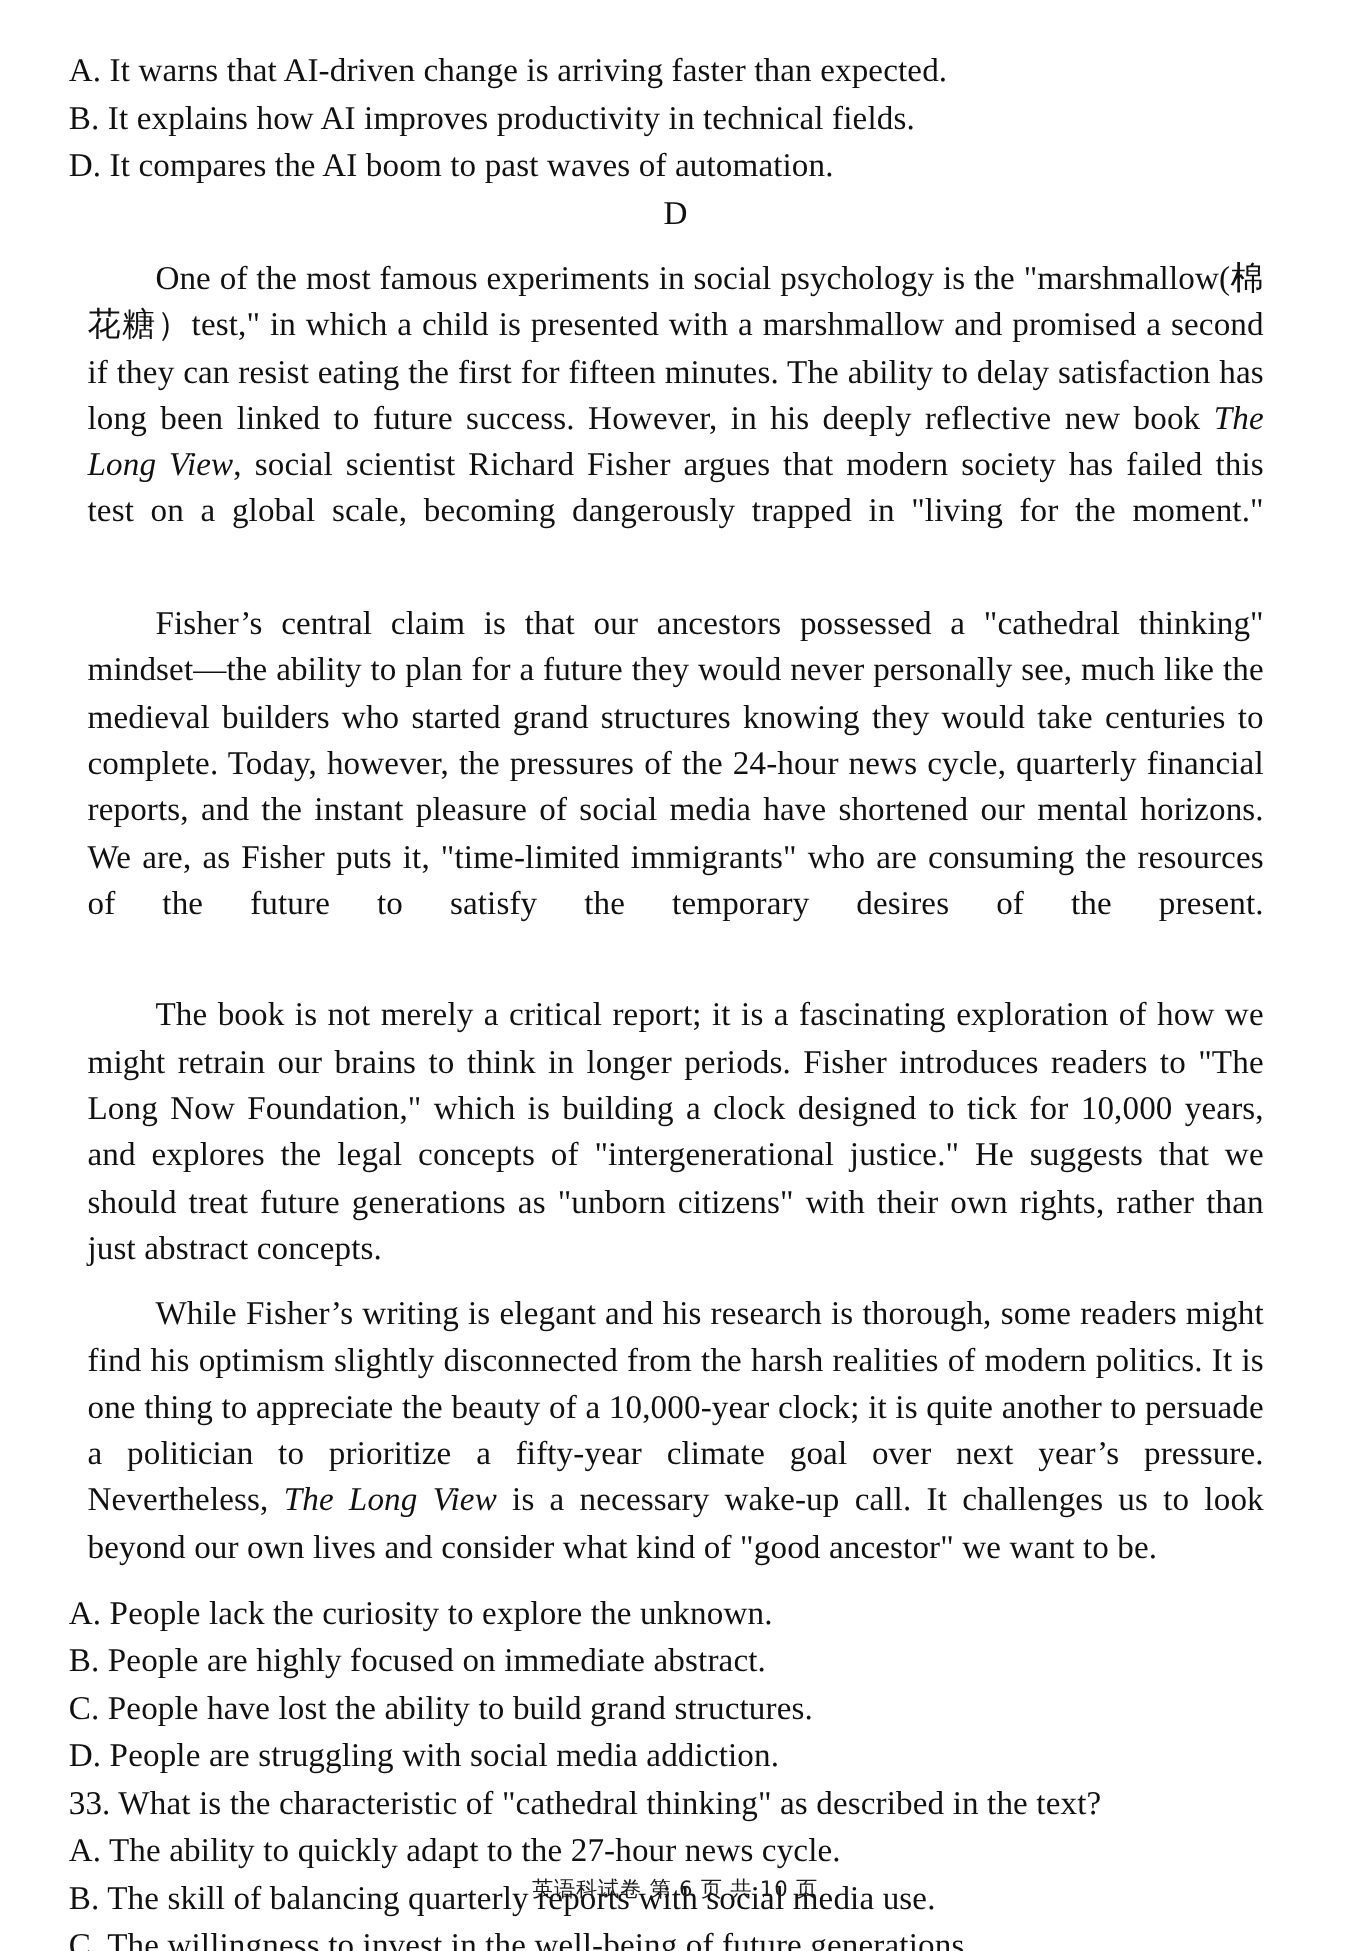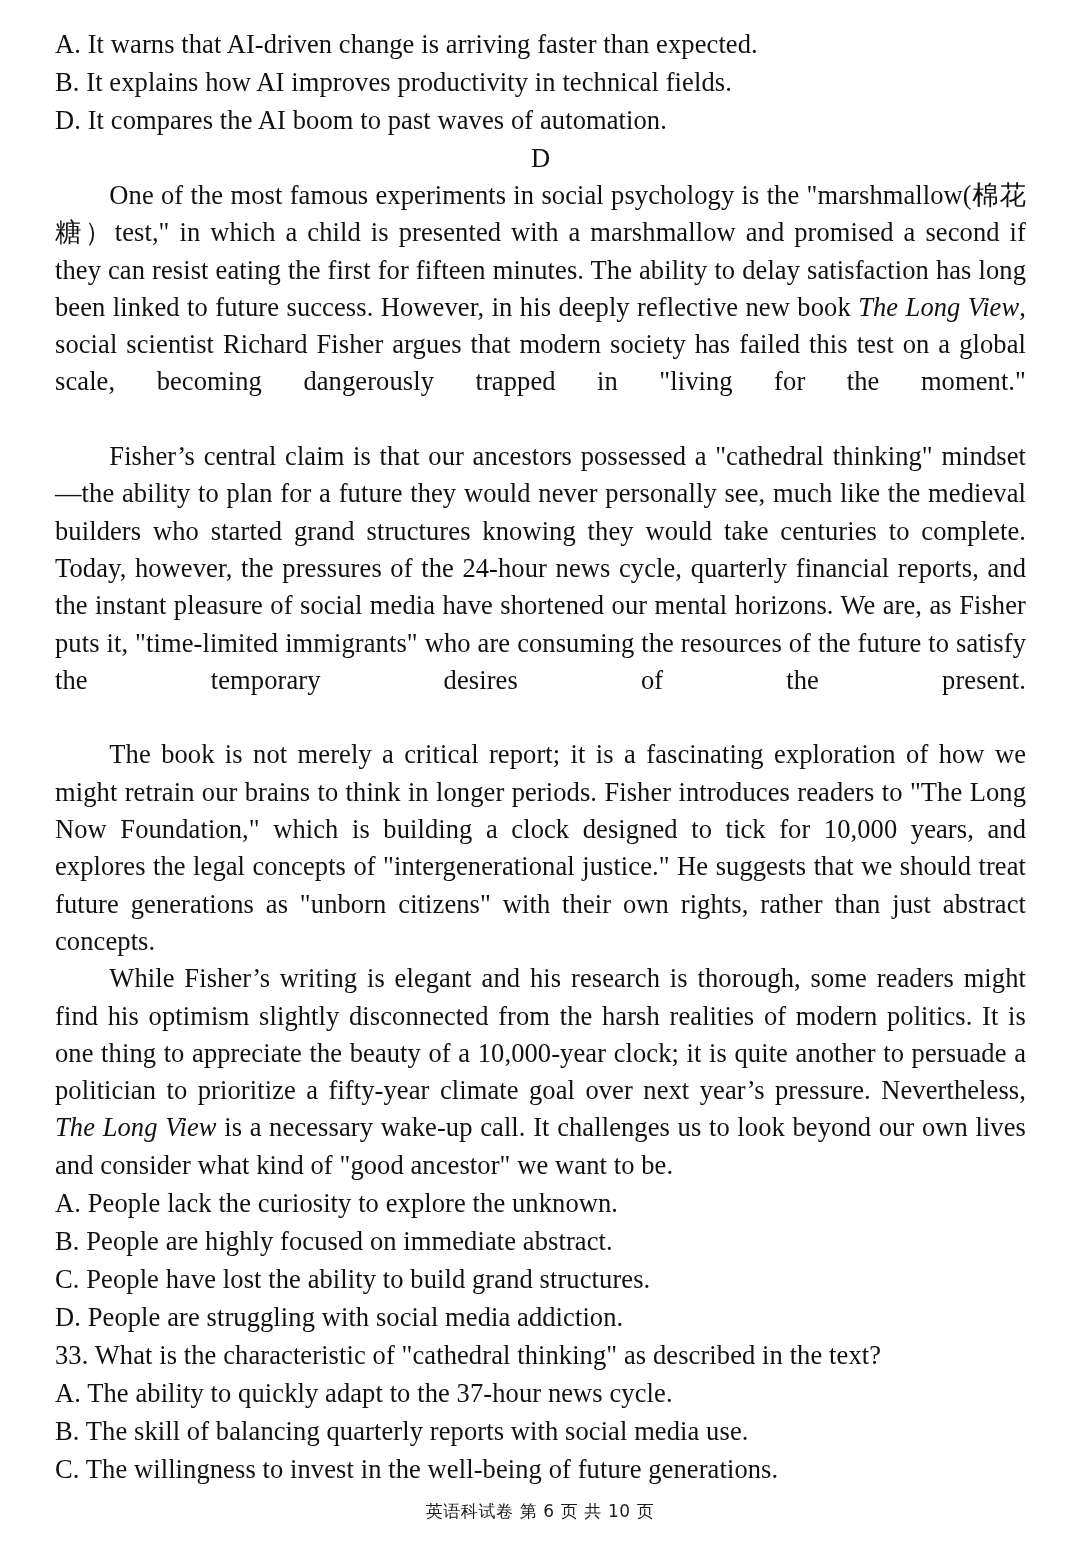--- a/index.html
+++ b/index.html
@@ -12,21 +12,21 @@
     height: 1561px;
     position: relative;
     font-family: "Liberation Serif", "DejaVu Serif", serif;
     color: #111111;
     overflow: hidden;
   }
 
   .page {
     position: absolute;
     left: 55px;
-    top: 3px;
+    top: 15px;
     width: 971px;
     height: 1520px;
   }
 
   .text-col {
     position: absolute;
     left: 0;
     top: 22px;
     width: 971px;
   }
@@ -40,21 +40,21 @@
     white-space: pre-wrap;
     letter-spacing: 0.1px;
   }
 
   .para {
     font-size: 26.5px;
     line-height: 37.3px;
     text-align: justify;
     text-justify: inter-word;
     text-indent: 2.05em;
-    margin: 0;
+    margin: 15px;
     letter-spacing: 0.1px;
     -webkit-hyphens: none;
     hyphens: none;
   }
 
   
   .para::after {
     content: "";
     display: inline-block;
     width: 100%;
@@ -104,21 +104,21 @@
 
     <div>
       <div class="opt">A. People lack the curiosity to explore the unknown.</div>
       <div class="opt">B. People are highly focused on immediate abstract.</div>
       <div class="opt">C. People have lost the ability to build grand structures.</div>
       <div class="opt">D. People are struggling with social media addiction.</div>
     </div>
 
     <div>
       <div class="qline">33. What is the characteristic of "cathedral thinking" as described in the text?</div>
-      <div class="opt">A. The ability to quickly adapt to the 37-hour news cycle.</div>
+      <div class="opt">A. The ability to quickly adapt to the 27-hour news cycle.</div>
       <div class="opt">B. The skill of balancing quarterly reports with social media use.</div>
       <div class="opt">C. The willingness to invest in the well-being of future generations.</div>
 
     </div>
 
   </div>
 </div>
 
 <div class="footer">英语科试卷 第 6 页 共 10 页</div>
 

